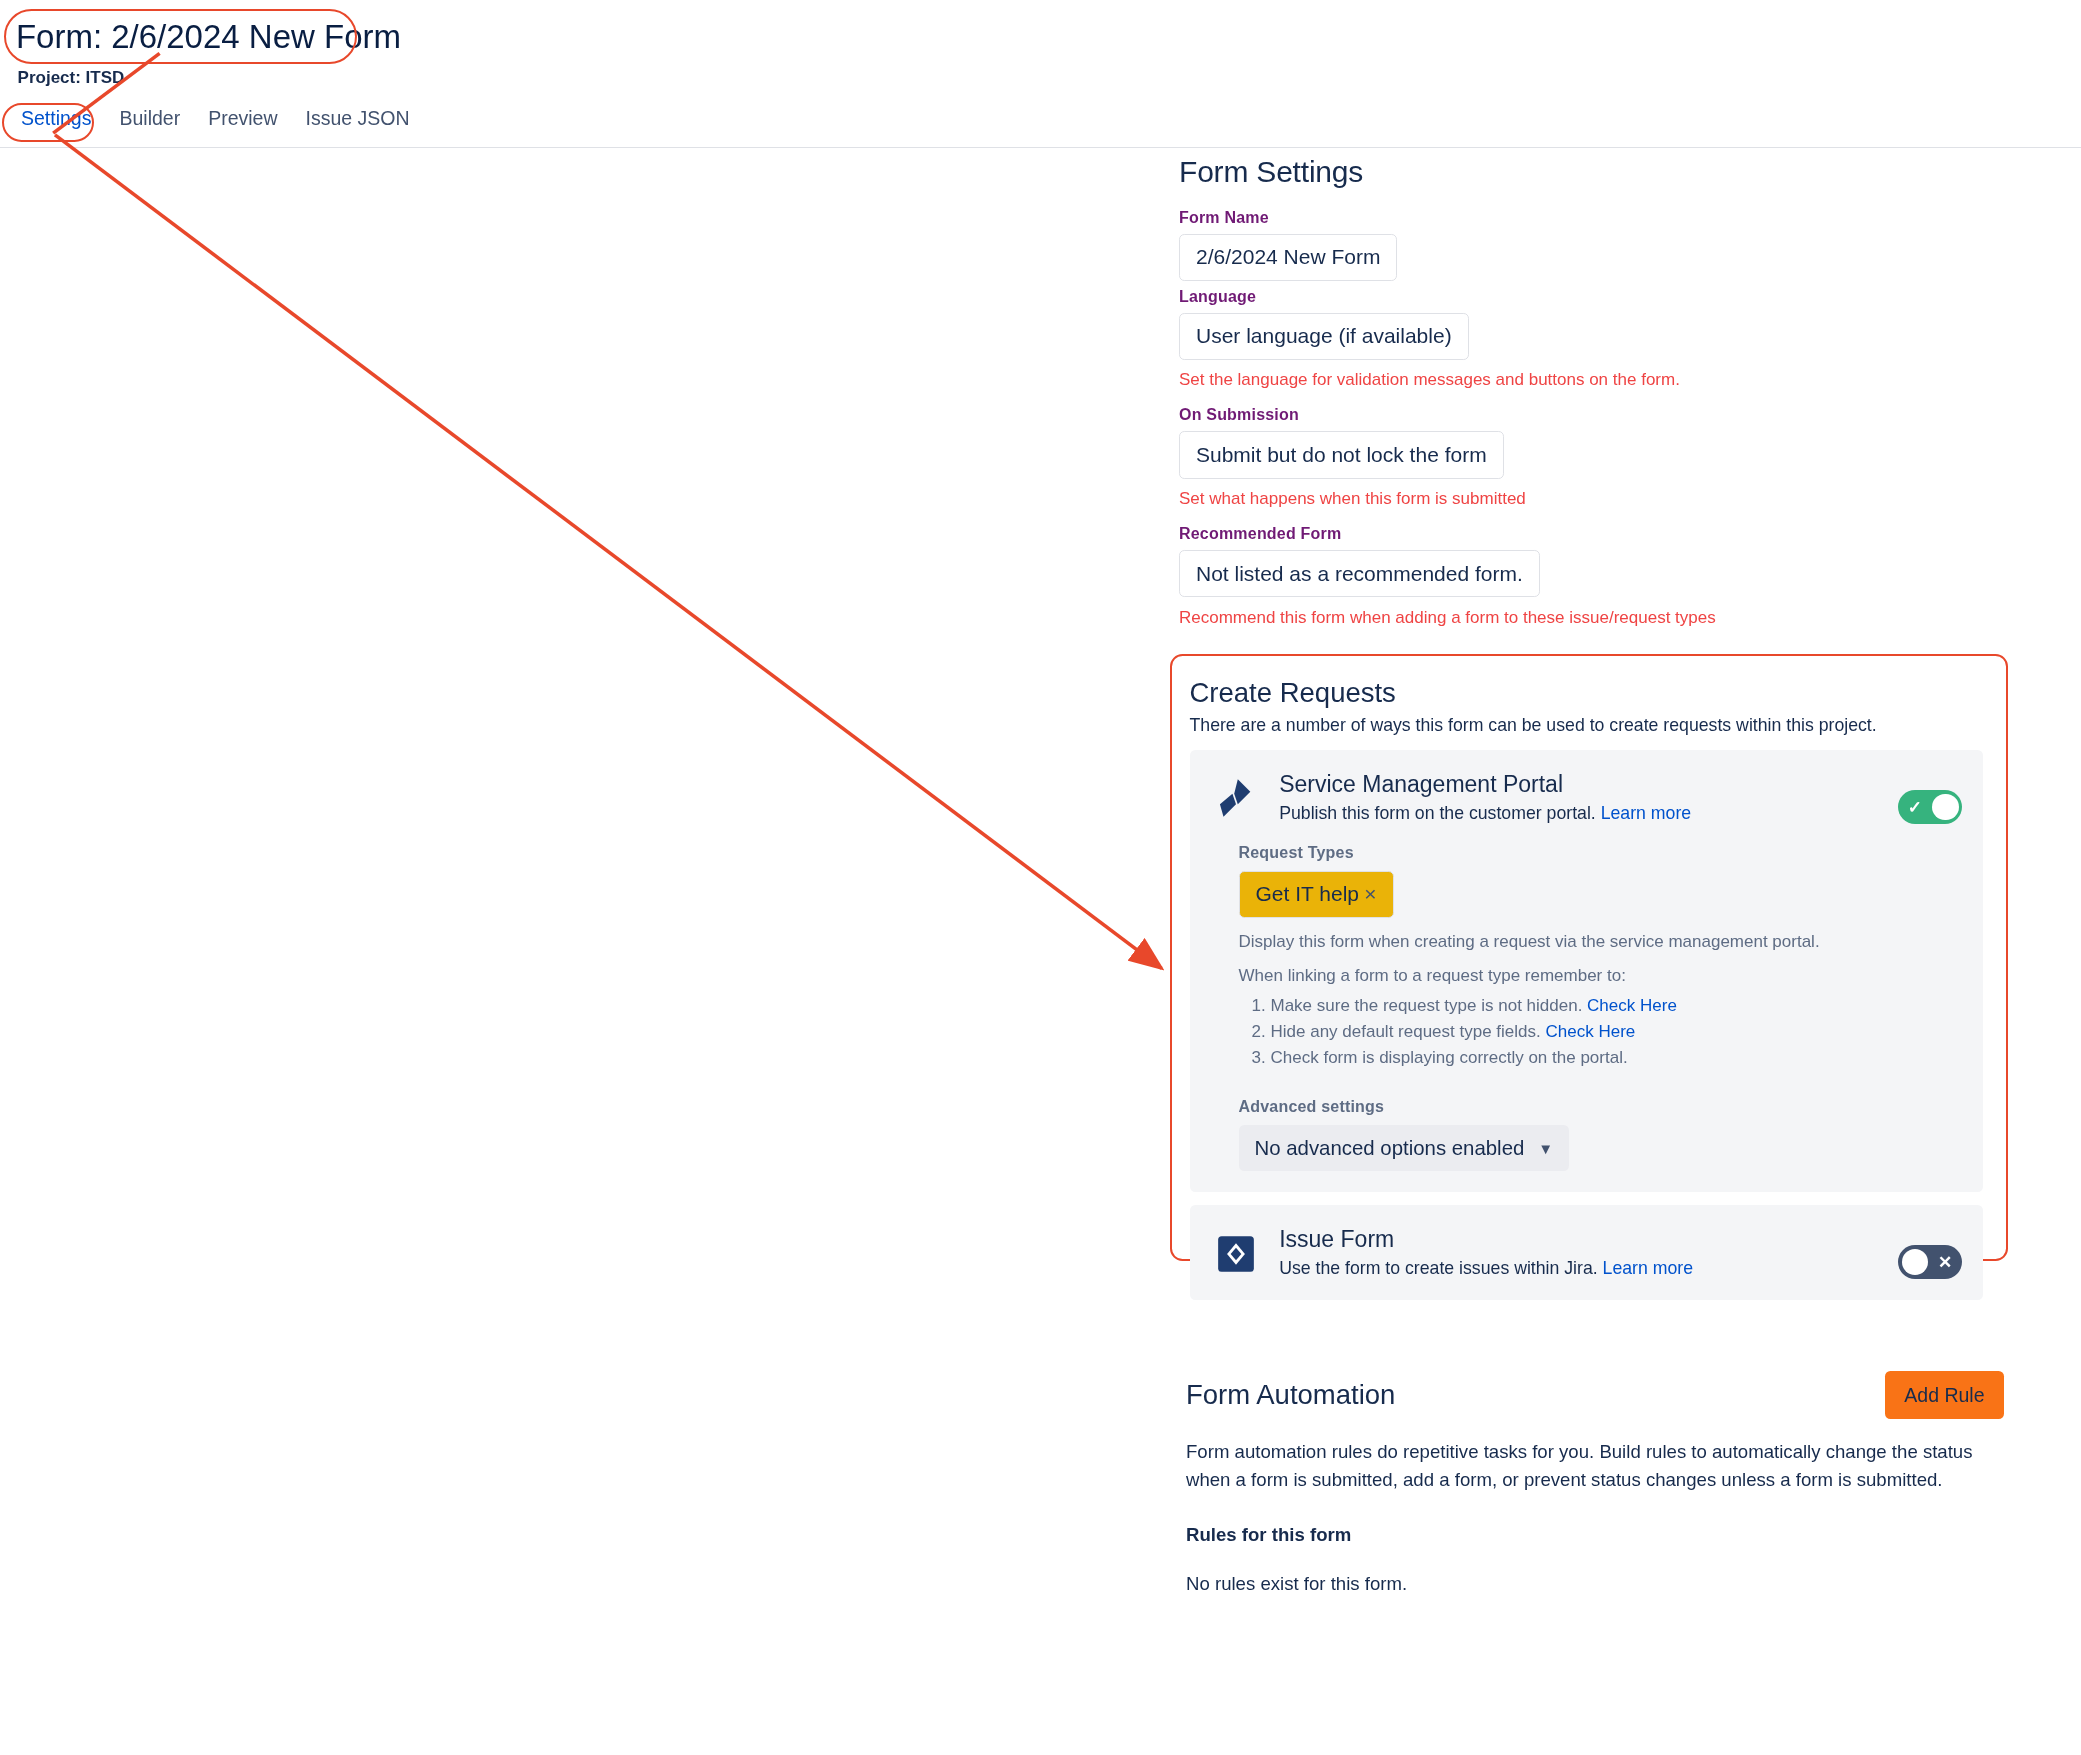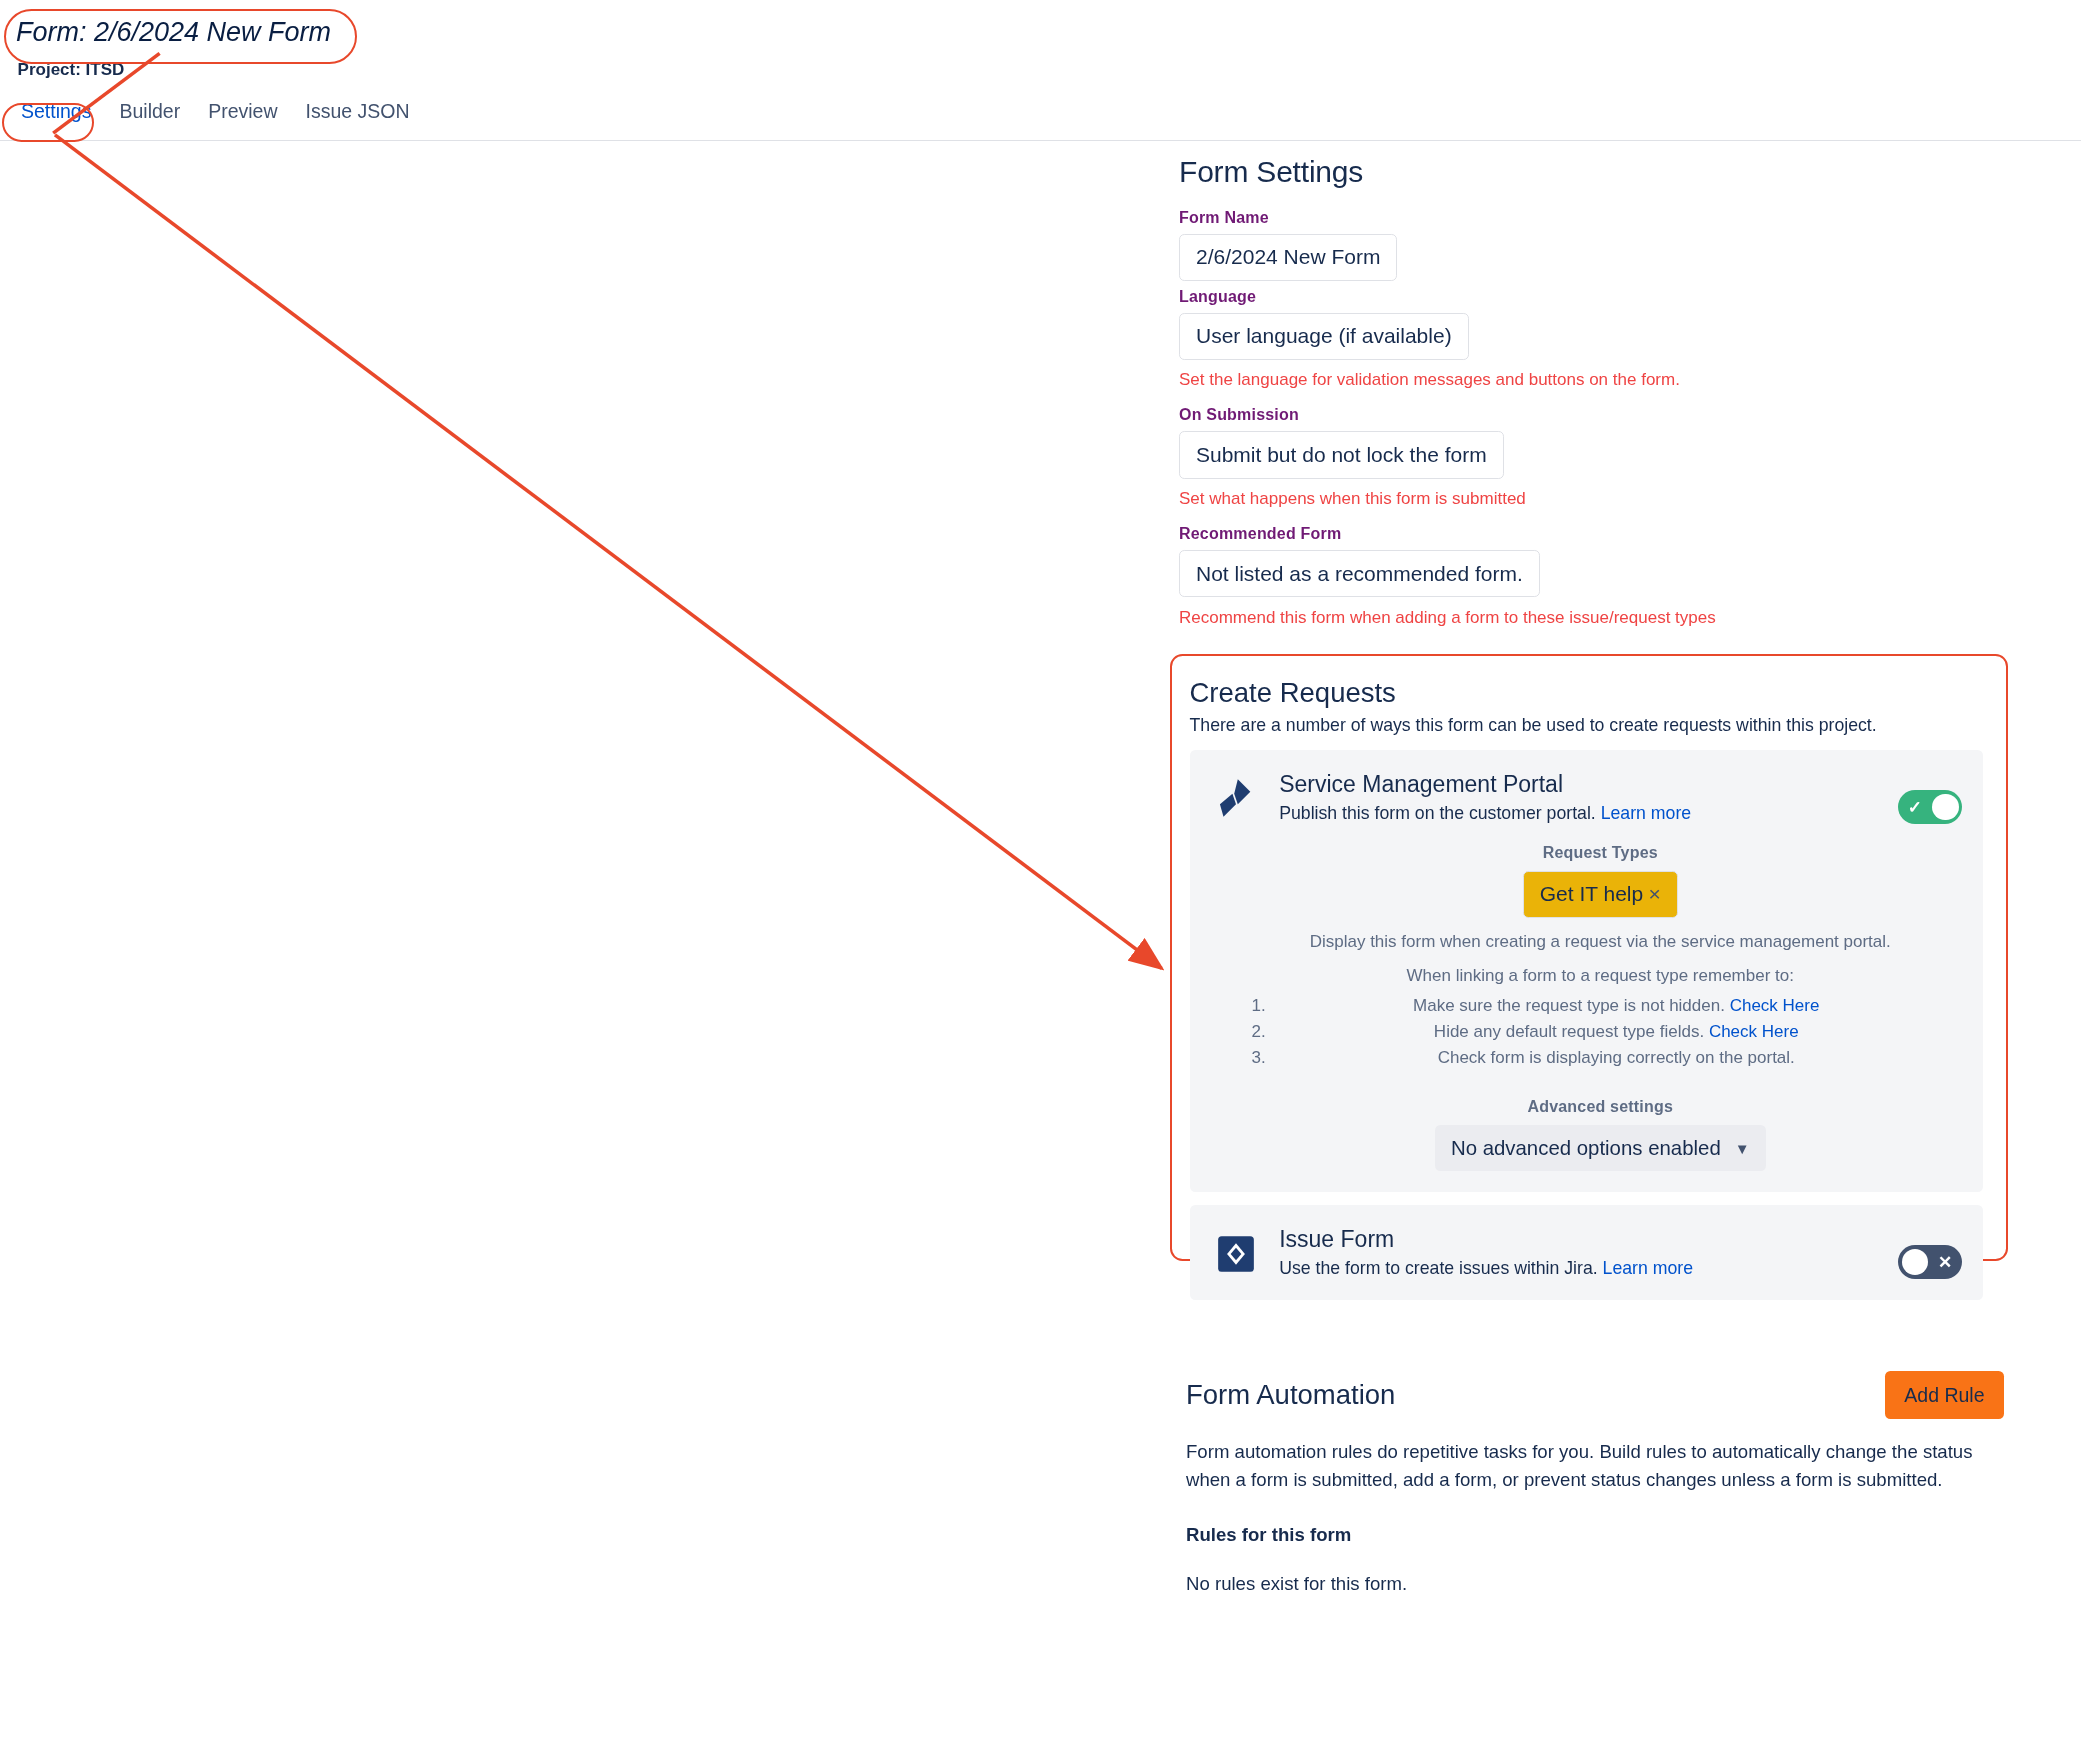--- a/index.html
+++ b/index.html
@@ -15,27 +15,26 @@
     height: 1756px;
     position: relative;
     overflow: hidden;
   }
 
   
   .header {
     padding: 12.4px 0 0 7px;
   }
   .form-title {
-    font-size: 27px;
+    font-size: 33px;
     line-height: 1.25;
     font-weight: 400;
     color: #091e42;
     display: inline-block;
     padding: 3.5px 12.4px 5.3px 8.9px;
-    font-style: italic;
   }
   .title-ring {
     position: absolute;
     left: 3.5px;
     top: 8.9px;
     width: 353px;
     height: 55px;
     border: 2.7px solid #e8482b;
     border-radius: 30px;
     pointer-events: none;
@@ -199,21 +198,21 @@
     left: 9.8px;
     top: 7px;
     font-size: 17px;
     color: #fff;
     font-weight: bold;
   }
   .toggle.off { background: #42526e; }
   .toggle.off .knob { left: 3.5px; right: auto; }
   .toggle.off .mark { left: auto; right: 9.8px; }
 
-  .card-body { margin-left: 28px; margin-top: 19.5px; text-align: center; }
+  .card-body { margin-left: 28px; margin-top: 19.5px; }
   .sub-label {
     font-size: 16px;
     font-weight: bold;
     color: #5e6c84;
     margin-bottom: 8.9px;
     letter-spacing: 0.2px;
   }
   .chip {
     display: inline-block;
     background: #eab308;

